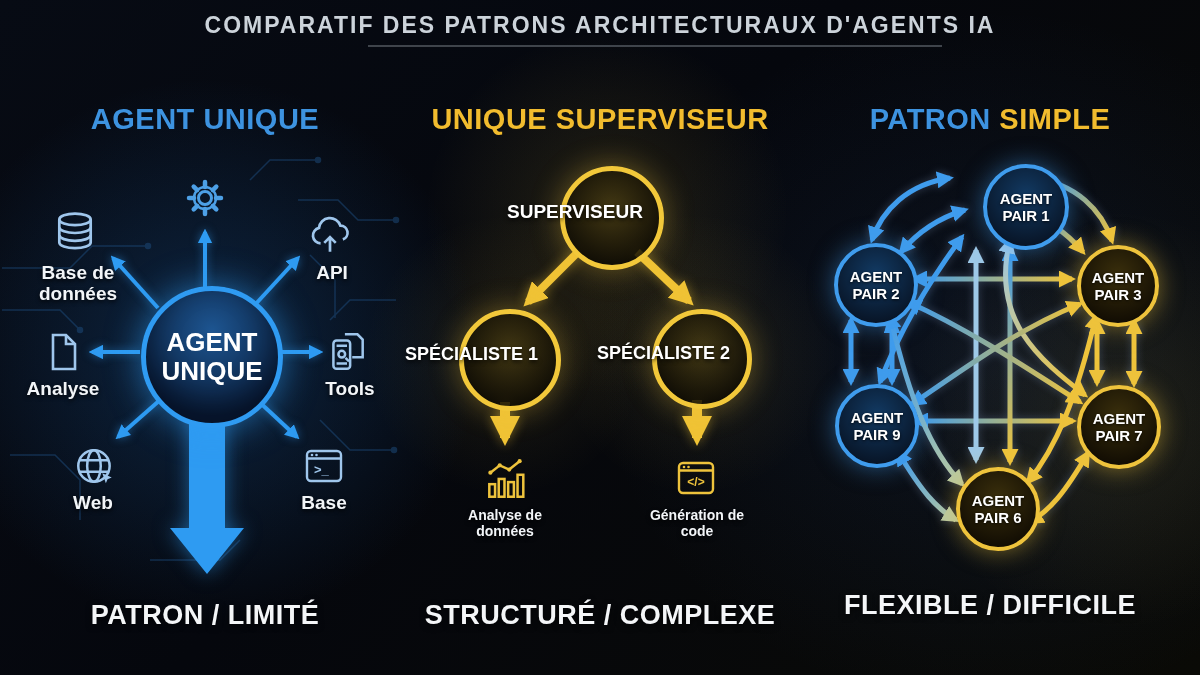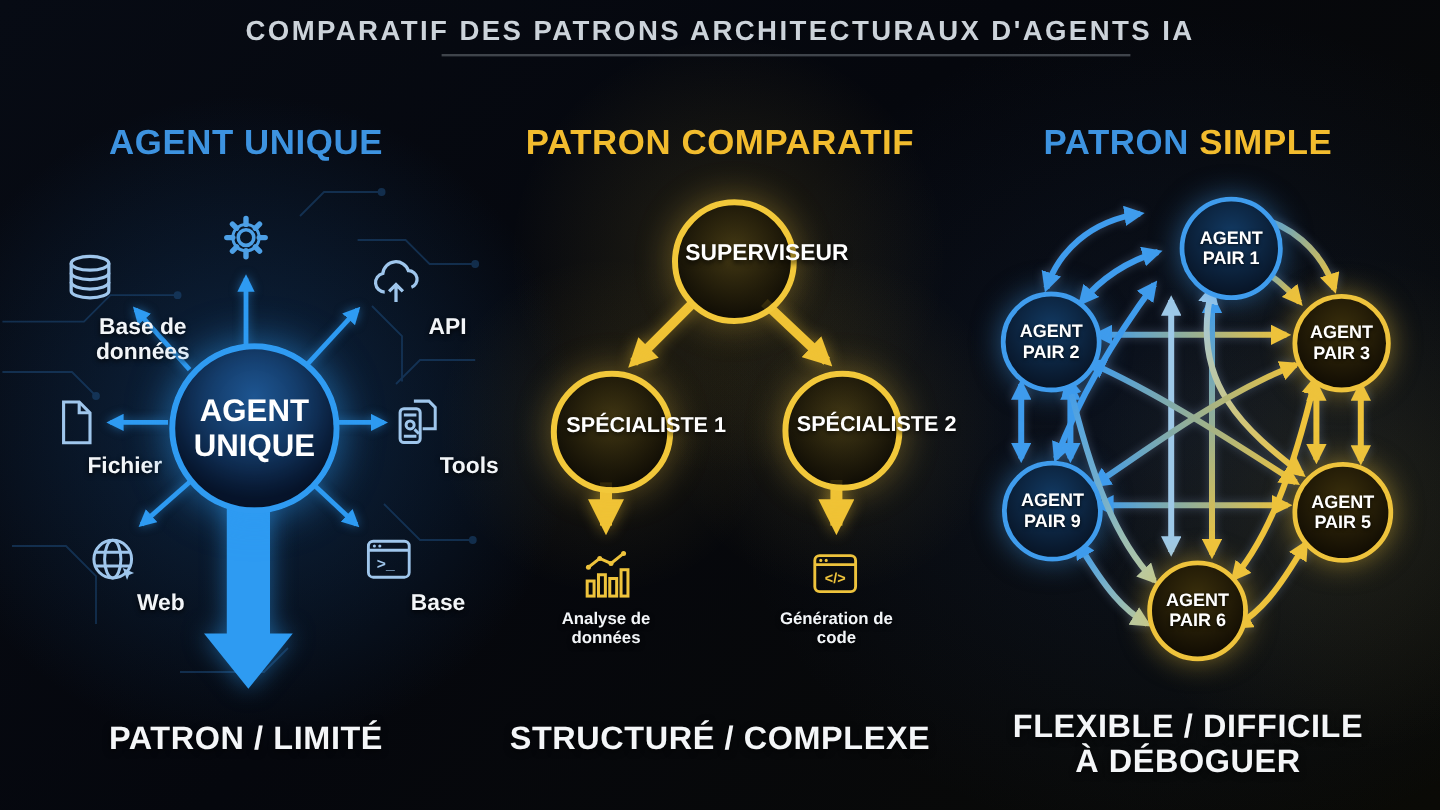--- a/index.html
+++ b/index.html
@@ -26,24 +26,24 @@
   .footer{font-size:27px;font-weight:800;color:#f4f6f8;text-align:center;width:370px;
     letter-spacing:.5px;text-shadow:0 2px 6px rgba(0,0,0,.7);line-height:1.08;}
   .circle{border-radius:50%;display:flex;align-items:center;justify-content:center;text-align:center;}
   .c-unique{left:141px;top:286px;width:132px;height:132px;border:5px solid #2f9bf2;
     background:radial-gradient(circle at 50% 30%,#1d5591,#0a1f3d 75%);
     box-shadow:0 0 35px rgba(47,155,242,.6), inset 0 -18px 30px rgba(0,0,10,.45);
     color:#fff;font-size:26px;font-weight:800;line-height:1.12;}
   .c-gold{border:5px solid #f2c83a;
     background:radial-gradient(circle at 50% 40%, rgba(95,78,20,.55), rgba(14,11,3,.88) 78%);
     box-shadow:0 0 30px rgba(238,195,60,.38);}
-  .circ-label{position:absolute;width:200px;text-align:right;color:#fff;font-weight:800;
+  .circ-label{position:absolute;width:200px;text-align:left;color:#fff;font-weight:800;
     text-shadow:0 2px 4px rgba(0,0,0,.8);white-space:nowrap;}
   .sat-label{position:absolute;color:#f2f5f8;font-weight:700;font-size:19px;text-align:center;
-    line-height:1.12;text-shadow:0 2px 4px rgba(0,0,0,.8);margin-left:41px;}
+    line-height:1.12;text-shadow:0 2px 4px rgba(0,0,0,.8);}
   .out-label{position:absolute;color:#f2f5f8;font-weight:700;font-size:14px;text-align:center;
     line-height:1.12;text-shadow:0 2px 4px rgba(0,0,0,.8);}
   .node{border-radius:50%;display:flex;align-items:center;justify-content:center;text-align:center;
     color:#fff;font-size:15px;font-weight:800;line-height:1.15;text-shadow:0 1px 3px rgba(0,0,0,.8);}
   .n-blue{border:4px solid #3f9ced;background:radial-gradient(circle at 50% 35%,#123a63,#081527 78%);
     box-shadow:0 0 24px rgba(63,156,237,.5);}
   .n-yellow{border:4px solid #eec33c;background:radial-gradient(circle at 50% 35%,#3a2f0c,#120d03 78%);
     box-shadow:0 0 24px rgba(238,195,60,.5);}
   .icon{position:absolute;}
   .mesh{filter:drop-shadow(0 0 4px rgba(160,190,240,.3));}
@@ -209,21 +209,21 @@
   <svg class="icon" style="left:307px;top:212px;" width="46" height="46" viewBox="0 0 44 44" fill="none" stroke="#9fc6ec" stroke-width="2.6">
     <path d="M13,30 a7.5,7.5 0 0 1 -1.5,-14.8 a10.5,10.5 0 0 1 20.4,-2.2 a6.8,6.8 0 0 1 2.4,13.2"></path>
     <path d="M22,38 V24 M16.5,29.5 L22,24 L27.5,29.5"></path>
   </svg>
   <div class="sat-label" style="left:302px;top:262px;width:60px;">API</div>
 
   <svg class="icon" style="left:42px;top:330px;" width="44" height="44" viewBox="0 0 44 44" fill="none" stroke="#9fc6ec" stroke-width="2.6">
     <path d="M11,5 h13 l9,9 v25 h-22 z"></path>
     <path d="M24,5 v9 h9"></path>
   </svg>
-  <div class="sat-label" style="left:23px;top:378px;width:80px;">Fichier</div>
+  <div class="sat-label" style="left:23px;top:378px;width:80px;">Analyse</div>
 
   <svg class="icon" style="left:324px;top:328px;" width="46" height="46" viewBox="0 0 44 44" fill="none" stroke="#9fc6ec" stroke-width="2.4">
     <path d="M20,6 h12 l5,5 v17 h-10"></path>
     <rect x="9" y="12" width="16" height="27" rx="3"></rect>
     <path d="M12,17 h10 M12,34 h10"></path>
     <circle cx="17" cy="25" r="3.2"></circle>
     <path d="M20.5,28.5 l3.5,3.5"></path>
   </svg>
   <div class="sat-label" style="left:310px;top:378px;width:80px;">Tools</div>
 
@@ -243,21 +243,21 @@
     <text x="12" y="30" font-size="13" font-weight="bold" fill="#9fc6ec" stroke="none">&gt;_</text>
   </svg>
   <div class="sat-label" style="left:284px;top:492px;width:80px;">Base</div>
 
   <div class="abs circle c-unique">
     <span>AGENT UNIQUE</span>
   </div>
 
   <div class="abs footer" style="left:20px;top:601px;">PATRON / LIMITÉ</div>
 
-  <div class="abs col-header h-yellow" style="left:425px;top:103px;">PATRON COMPARATIF</div>
+  <div class="abs col-header h-yellow" style="left:425px;top:103px;">UNIQUE SUPERVISEUR</div>
 
   <div class="abs circle c-gold" style="left:560px;top:166px;width:94px;height:94px;"></div>
   <div class="circ-label" style="left:507px;top:201px;font-size:19px;">SUPERVISEUR</div>
 
   <div class="abs circle c-gold" style="left:459px;top:309px;width:92px;height:92px;"></div>
   <div class="circ-label" style="left:405px;top:344px;font-size:18px;">SPÉCIALISTE 1</div>
 
   <div class="abs circle c-gold" style="left:652px;top:309px;width:90px;height:90px;"></div>
   <div class="circ-label" style="left:597px;top:343px;font-size:18px;">SPÉCIALISTE 2</div>
 
@@ -296,24 +296,23 @@
   <div class="abs node n-blue" style="left:834px;top:243px;width:76px;height:76px;">
       <span>AGENT PAIR 2</span>
     </div>
   <div class="abs node n-yellow" style="left:1077px;top:245px;width:74px;height:74px;">
       <span>AGENT PAIR 3</span>
     </div>
   <div class="abs node n-blue" style="left:835px;top:384px;width:76px;height:76px;">
       <span>AGENT PAIR 9</span>
     </div>
   <div class="abs node n-yellow" style="left:1077px;top:385px;width:76px;height:76px;">
-      <span>AGENT PAIR 5</span>
+      <span>AGENT PAIR 7</span>
     </div>
   <div class="abs node n-yellow" style="left:956px;top:467px;width:76px;height:76px;">
       <span>AGENT PAIR 6</span>
     </div>
 
   <div class="abs footer" style="left:805px;top:591px;">
     <div>FLEXIBLE / DIFFICILE</div>
-    <div>À DÉBOGUER</div>
   </div>
 
 </div>
 
 </body></html>

